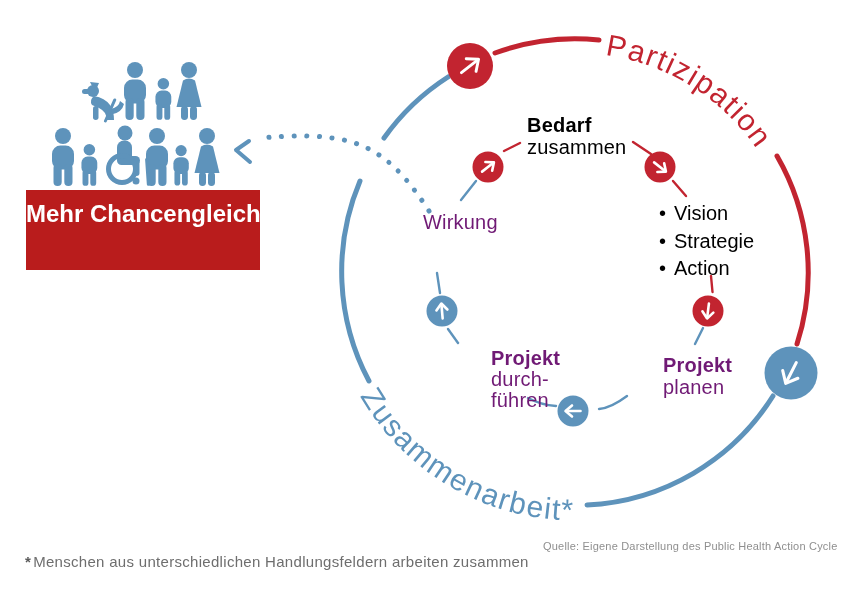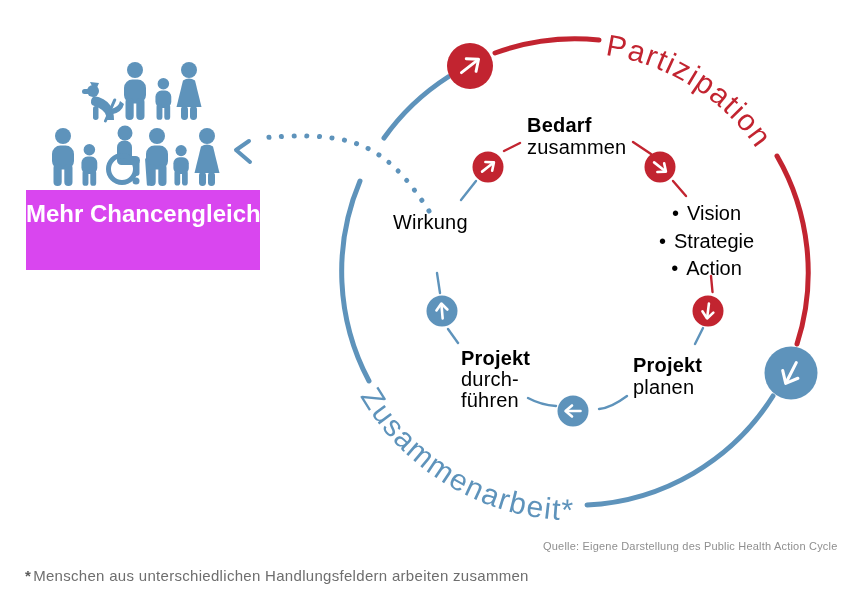--- a/index.html
+++ b/index.html
@@ -5,39 +5,39 @@
   html,body{margin:0;padding:0;background:#ffffff;}
   .stage{
     position:relative;width:841px;height:595px;overflow:hidden;background:#ffffff;
     font-family:"Liberation Sans", sans-serif;
   }
   .stage svg.canvas{position:absolute;left:0;top:0;}
   svg text{font-family:"Liberation Sans", sans-serif;}
 
   .overlay{position:absolute;white-space:nowrap;}
   .red-t{color:#000000;}
-  .blue-t{color:#000000;}
+  .blue-t{color:#701a75;margin-left:30px;}
   .step-label{font-size:20px;line-height:22px;letter-spacing:.2px;}
   .step-label .line{display:block;}
   .b{font-weight:700;}
 
   .outcome-box{
-    left:26px;top:190px;width:234px;height:80px;background:#d946ef;color:#ffffff;
+    left:26px;top:190px;width:234px;height:80px;background:#b91c1c;color:#ffffff;
     text-align:center;font-size:24px;font-weight:700;line-height:31px;
     box-sizing:border-box;padding-top:8px;
   }
   .lbl-bedarf{left:527px;top:114px;}
   .lbl-goals{left:659px;top:200px;font-size:20px;line-height:27.5px;}
-  .goal-item{display:block;text-align:center;}
+  .goal-item{display:block;}
   .goal-bullet{margin-right:8px;}
   .lbl-planen{left:633px;top:354px;}
   .lbl-durch{left:461px;top:348px;line-height:21px;}
   .lbl-wirkung{left:393px;top:210px;line-height:24px;}
 
-  .footnote{left:25px;top:567px;font-size:15px;color:#6e6e6e;letter-spacing:.3px;}
+  .footnote{left:25px;top:553px;font-size:15px;color:#6e6e6e;letter-spacing:.3px;}
   .footnote .marker{font-weight:700;color:#5a5a5a;margin-right:2px;}
   .source{left:543px;top:540px;font-size:11px;color:#8f8f8f;letter-spacing:.2px;}
 </style>
 </head>
 <body>
 
 <div class="stage">
 
   <svg class="canvas" width="841" height="595" viewBox="0 0 841 595">
     <defs>

